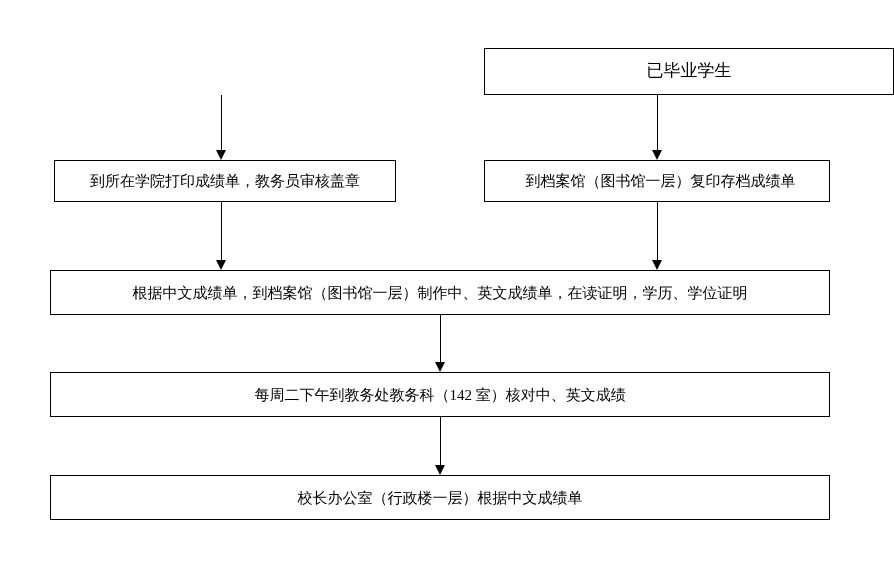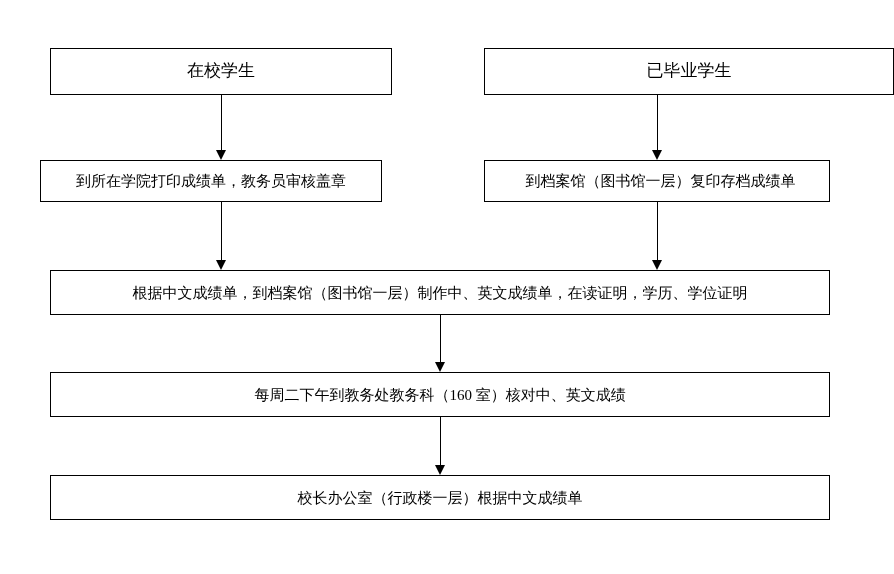--- a/index.html
+++ b/index.html
@@ -33,21 +33,21 @@
   }
   .node-label {
     display: block;
     padding: 0 6px;
     white-space: nowrap;
   }
   
   #node-current-students { left: 50px; top: 48px; width: 342px; height: 47px; font-size: 17px; }
   #node-graduated-students { left: 484px; top: 48px; width: 410px; height: 47px; font-size: 17px; }
   
-  #node-print-transcript { left: 40px; top: 160px; width: 342px; height: 42px; font-size: 15px; }
+  #node-print-transcript { left: 54px; top: 160px; width: 342px; height: 42px; font-size: 15px; }
   #node-copy-archive { left: 484px; top: 160px; width: 346px; height: 42px; font-size: 15px; padding-left: 7px; }
   
   #node-make-documents { left: 50px; top: 270px; width: 780px; height: 45px; font-size: 15px; }
   
   #node-verify-grades { left: 50px; top: 372px; width: 780px; height: 45px; font-size: 15px; }
   
   #node-official-seal { left: 50px; top: 475px; width: 780px; height: 45px; font-size: 15px; }
 
   
   .edge {
@@ -92,42 +92,39 @@
 
   #edge-verify-to-seal { left: 440px; top: 417px; height: 58px; }
   #edge-verify-to-seal .edge-line { height: 49px; }
   #edge-verify-to-seal .edge-head { top: 48px; }
 </style>
 </head>
 <body>
 
 <div id="canvas">
 
-  <div class="node" id="node-current-students">
-    <span class="node-label">在校学生</span>
-  </div>
 
   <div class="node" id="node-graduated-students">
     <span class="node-label">已毕业学生</span>
   </div>
 
   <div class="node" id="node-print-transcript">
     <span class="node-label">到所在学院打印成绩单，教务员审核盖章</span>
   </div>
 
   <div class="node" id="node-copy-archive">
     <span class="node-label">到档案馆（图书馆一层）复印存档成绩单</span>
   </div>
 
   <div class="node" id="node-make-documents">
     <span class="node-label">根据中文成绩单，到档案馆（图书馆一层）制作中、英文成绩单，在读证明，学历、学位证明</span>
   </div>
 
   <div class="node" id="node-verify-grades">
-    <span class="node-label">每周二下午到教务处教务科（160 室）核对中、英文成绩</span>
+    <span class="node-label">每周二下午到教务处教务科（142 室）核对中、英文成绩</span>
   </div>
 
   <div class="node" id="node-official-seal">
     <span class="node-label">校长办公室（行政楼一层）根据中文成绩单</span>
   </div>
 
   <div class="edge" id="edge-current-to-print">
     <div class="edge-line"></div>
     <div class="edge-head"></div>
   </div>

